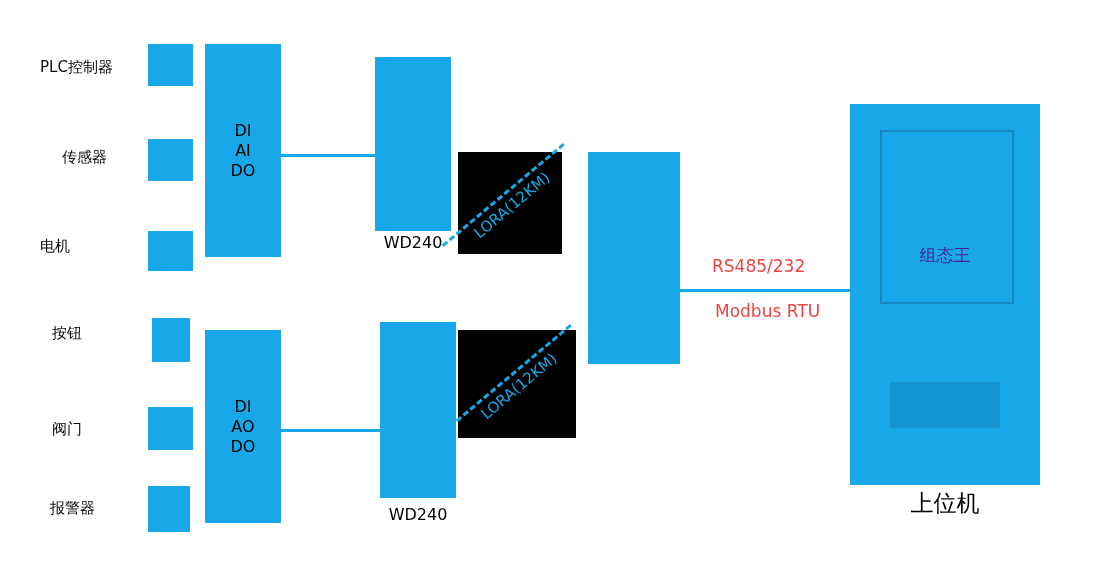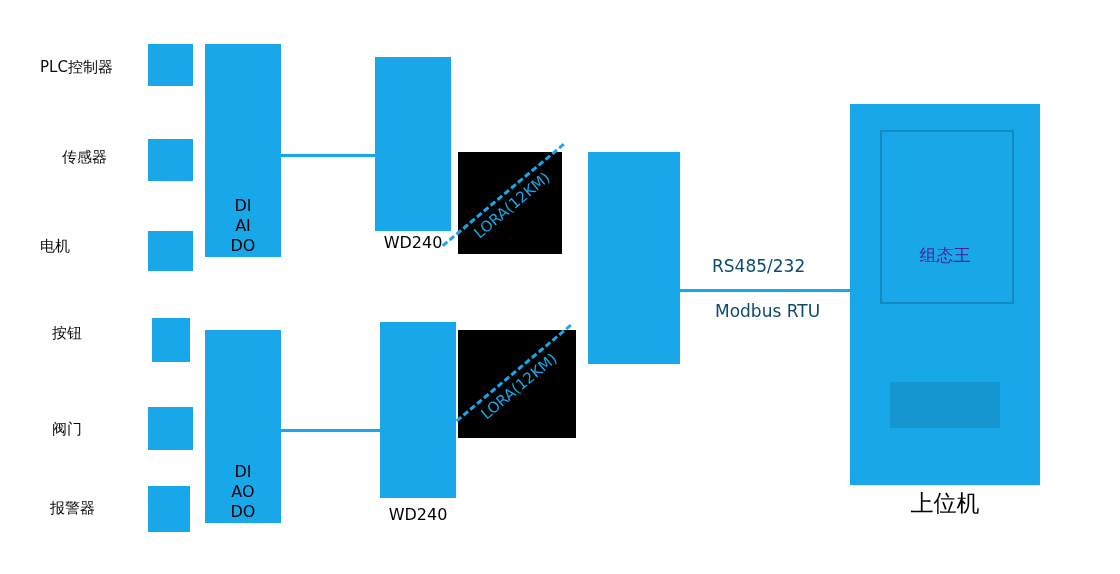--- a/index.html
+++ b/index.html
@@ -5,37 +5,37 @@
   html,body{margin:0;padding:0;background:#ffffff;}
   .canvas{
     position:relative;width:1120px;height:574px;background:#ffffff;overflow:hidden;
     font-family:"DejaVu Sans","Liberation Sans",sans-serif;color:#000;padding-left:40px;
   }
   .abs{position:absolute;}
   .sq{background:var(--accent,#18A8E9);}
   .devlabel{font-size:15px;color:#0a0a0a;white-space:nowrap;}
   .module{
     background:var(--accent,#18A8E9);
-    display:flex;flex-direction:column;justify-content:flex-end;align-items:center;
+    display:flex;flex-direction:column;justify-content:center;align-items:center;
     padding:1px 0;box-sizing:border-box;
   }
   .port{font-size:16px;color:#000;line-height:20px;}
   .wd{background:var(--accent,#18A8E9);}
   .caption{font-size:16px;color:#000;text-align:center;white-space:nowrap;}
   .hline{background:var(--accent,#18A8E9);height:3px;}
   .blackblock{background:#000;display:flex;align-items:center;justify-content:center;overflow:visible;}
   .lora{display:flex;flex-direction:column;align-items:center;transform:rotate(-40deg);}
   .lora .dash{width:158px;height:0;border-top:3px dashed var(--accent,#18A8E9);}
   .lora .loratext{font-size:15px;color:var(--accent,#18A8E9);white-space:nowrap;margin-top:3px;}
   .receiver{background:var(--accent,#18A8E9);}
   .host{background:var(--accent,#18A8E9);}
   .hostscreen{position:absolute;left:30px;top:26px;width:130px;height:170px;border:2px solid rgba(0,0,0,0.18);}
   .hostkeyboard{position:absolute;left:40px;top:278px;width:110px;height:46px;background:rgba(0,0,0,0.10);}
   .hosttext{position:absolute;left:0;right:0;top:140px;text-align:center;font-size:17px;color:#4c1d95;}
-  .busline-label{font-size:17px;color:#0c4a6e;white-space:nowrap;}
+  .busline-label{font-size:17px;color:#ef4444;white-space:nowrap;}
 </style>
 </head>
 <body>
 
 <div class="canvas">
 
   <div class="abs devlabel" style="left:40px;top:58px">PLC控制器</div>
   <div class="abs devlabel" style="left:62px;top:148px">传感器</div>
   <div class="abs devlabel" style="left:40px;top:237px">电机</div>
   <div class="abs devlabel" style="left:52px;top:324px">按钮</div>

